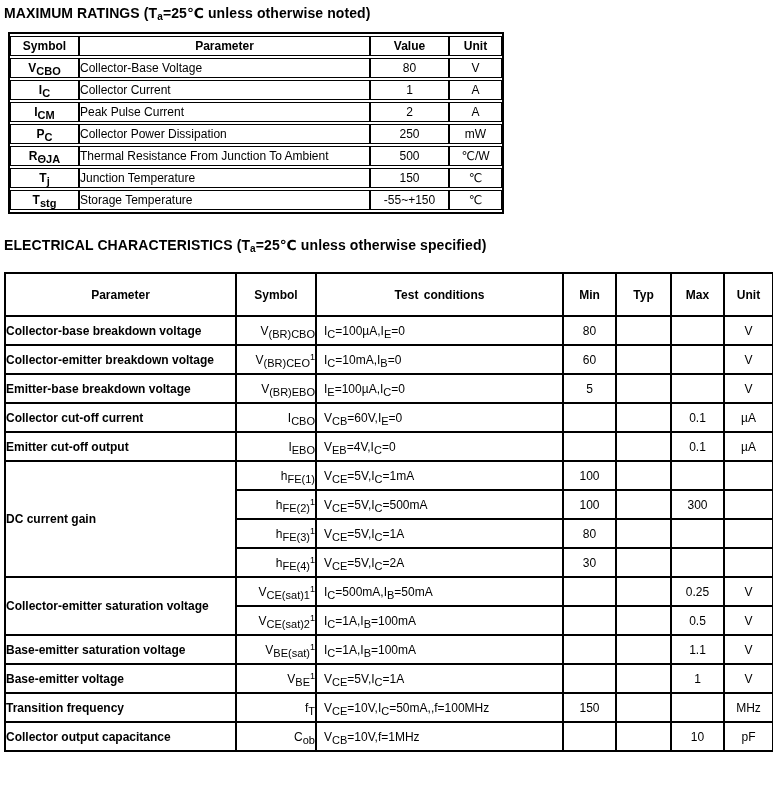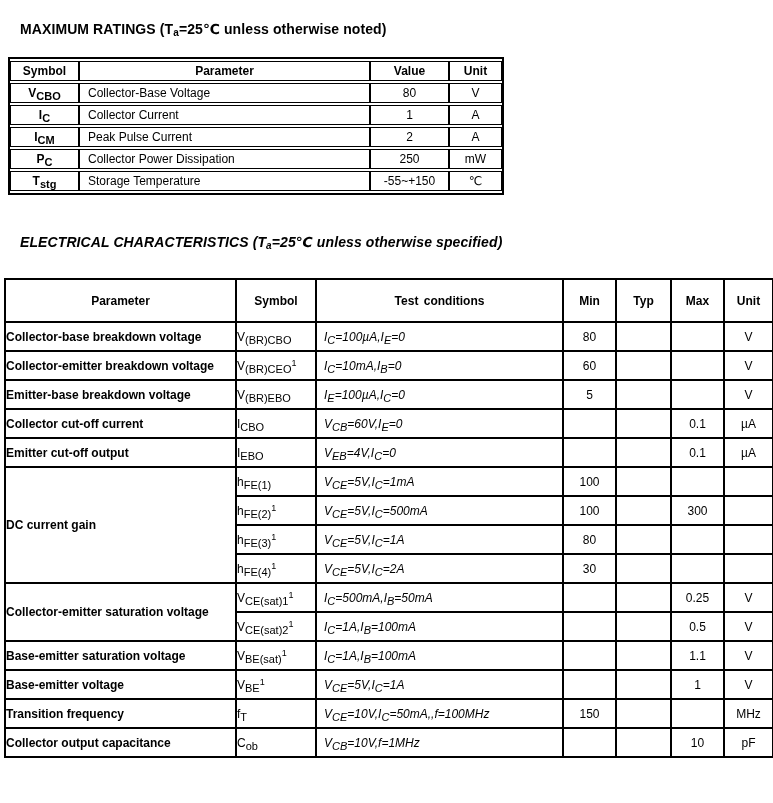--- a/index.html
+++ b/index.html
@@ -5,25 +5,25 @@
   * { box-sizing: border-box; }
   html, body { margin: 0; padding: 0; }
   body {
     width: 773px; height: 803px;
     background: #ffffff; color: #000000;
     font-family: "Liberation Sans", "DejaVu Sans", sans-serif;
   }
   .page { width: 773px; height: 803px; overflow: hidden; }
 
   .sec-title {
-    font-size: 14px; font-weight: bold; margin: 16px; color: #000;
+    font-size: 14px; font-weight: bold; margin: 0; color: #000;
     letter-spacing: 0.1px;
   }
   #title1 { padding: 5px 0 4px 4px; }
-  #title2 { padding: 23px 0 12px 4px; font-style: italic; }
+  #title2 { padding: 23px 0 12px 4px; }
   .sec-title sub { font-size: 10px; vertical-align: -2px; }
 
   table { border-color: #000; margin-top: 7px; }
   sub { font-size: 11px; vertical-align: -3px; line-height: 0; }
   sup { font-size: 9px; vertical-align: 4px; line-height: 0; }
 
   
   #table1 {
     margin-left: 8px;
     width: 492px;
@@ -36,21 +36,21 @@
     border: 1px solid #000;
     height: 20px;
     padding: 0;
     font-size: 12px;
     vertical-align: middle;
     white-space: nowrap;
     overflow: hidden;
   }
   #table1 th { font-weight: bold; text-align: center; }
   #table1 td.sym { font-weight: bold; text-align: center; }
-  #table1 td.par { text-align: left; padding-left: 8px; }
+  #table1 td.par { text-align: left; }
   #table1 td.ctr { text-align: center; }
 
   
   #table2 {
     margin-left: 4px;
     width: 768px;
     border-collapse: collapse;
     border: 2px solid #000;
     table-layout: fixed;
   }
@@ -59,22 +59,22 @@
     padding: 0;
     font-size: 12px;
     vertical-align: middle;
     white-space: nowrap;
     overflow: hidden;
   }
   #table2 thead tr { height: 43px; }
   #table2 tbody tr { height: 29px; }
   #table2 th { font-weight: bold; text-align: center; word-spacing: 2px; }
   #table2 td.epar { font-weight: bold; text-align: left; }
-  #table2 td.esym { text-align: left; }
-  #table2 td.econd { text-align: left; padding-left: 7px; font-style: italic; }
+  #table2 td.esym { text-align: right; }
+  #table2 td.econd { text-align: left; padding-left: 7px; }
   #table2 td.ctr { text-align: center; }
 </style>
 </head>
 <body>
 
 <div class="page">
 
   <h1 class="sec-title" id="title1"><span>MAXIMUM RATINGS (T</span><sub>a</sub><span>=25℃ unless otherwise noted)</span></h1>
 
   <table id="table1">
@@ -109,20 +109,32 @@
           <td class="sym"><span>I</span><sub>CM</sub></td>
           <td class="par">Peak Pulse Current</td>
           <td class="ctr">2</td>
           <td class="ctr">A</td>
         </tr>
         <tr>
           <td class="sym"><span>P</span><sub>C</sub></td>
           <td class="par">Collector Power Dissipation</td>
           <td class="ctr">250</td>
           <td class="ctr">mW</td>
+        </tr>
+        <tr>
+          <td class="sym"><span>R</span><sub>ΘJA</sub></td>
+          <td class="par">Thermal Resistance From Junction To Ambient</td>
+          <td class="ctr">500</td>
+          <td class="ctr">℃/W</td>
+        </tr>
+        <tr>
+          <td class="sym"><span>T</span><sub>j</sub></td>
+          <td class="par">Junction Temperature</td>
+          <td class="ctr">150</td>
+          <td class="ctr">℃</td>
         </tr>
         <tr>
           <td class="sym"><span>T</span><sub>stg</sub></td>
           <td class="par">Storage Temperature</td>
           <td class="ctr">-55~+150</td>
           <td class="ctr">℃</td>
         </tr>
       </tbody>
   </table>
 

